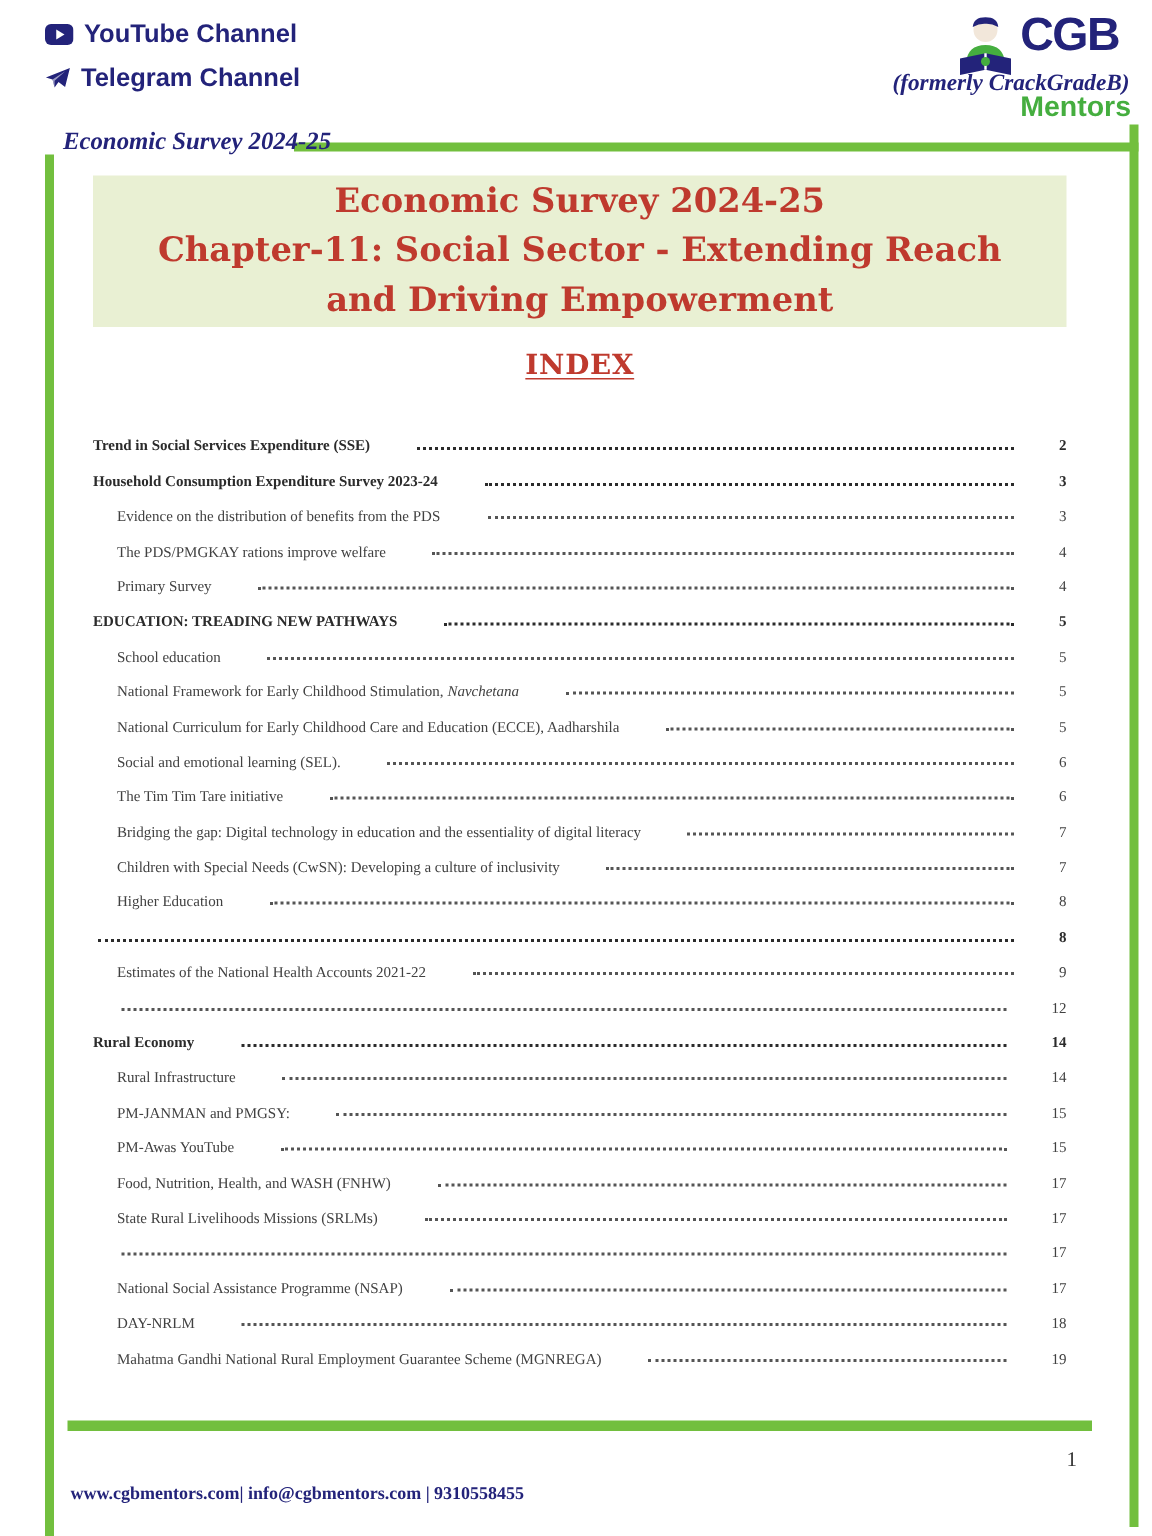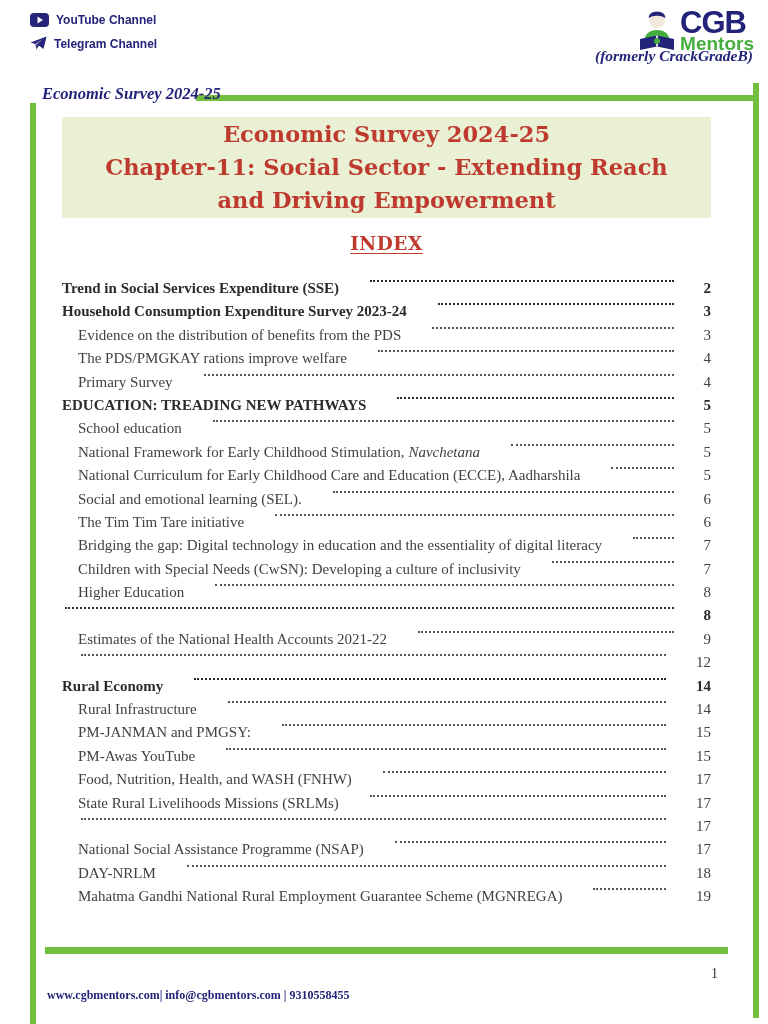--- a/index.html
+++ b/index.html
@@ -14,26 +14,26 @@
   .line-right { position:absolute; left:753px; top:83px;  width:6px; height:935px; background:#72bf3e; }
   .rule-h     { position:absolute; left:196px; top:95px;  width:563px; height:6px; background:#72bf3e; }
   .footer-bar { position:absolute; left:45px;  top:947px; width:683px; height:7px; background:#72bf3e; }
 
   
   .social-links { position:absolute; left:30px; top:13px; }
   .social-row { display:flex; align-items:center; margin-bottom:9px; cursor:pointer; }
   .social-row svg { display:block; }
   .social-label {
     margin-left:7px; font-family:"Liberation Sans", sans-serif;
-    font-size:12px; font-weight:600; color:#23237a;
+    font-size:17px; font-weight:600; color:#23237a;
   }
 
   
   .logo { position:absolute; right:14px; top:8px; display:flex; align-items:flex-start; }
-  .logo-text { display:flex; flex-direction:column; margin-left:2px; }
+  .logo-text { display:flex; flex-direction:column; margin-left:2px;gap:28px; }
   .logo-cgb {
     font-family:"Liberation Sans", sans-serif; font-weight:800; font-size:31px;
     line-height:30px; color:#23237a; letter-spacing:-1px;
   }
   .logo-mentors {
     font-family:"Liberation Sans", sans-serif; font-weight:700; font-size:19px;
     line-height:18px; color:#45ae3f; margin-top:-3px; align-self:flex-end;
   }
   .formerly {
     position:absolute; right:15px; top:47px; color:#23237a;
@@ -59,22 +59,22 @@
   .index-heading-wrap { position:absolute; left:62px; top:233px; width:649px; text-align:center; }
   .index-heading {
     display:inline-block; font-family:"DejaVu Serif", serif; font-weight:bold;
     font-size:18.5px; color:#bf3a2e; text-decoration:underline;
     text-underline-offset:3px; letter-spacing:0.5px;
   }
 
   
   .toc { position:absolute; left:62px; top:280px; width:649px; }
   .toc-row {
-    display:flex; align-items:flex-start; height:23.4px;
-    font-size:15px; color:#414141; cursor:pointer;gap:28px;
+    display:flex; align-items:flex-end; height:23.4px;
+    font-size:10px; color:#414141; cursor:pointer;gap:28px;
   }
   .toc-row.l1 { font-weight:bold; color:#2b2b2b; }
   .toc-row.l2 { padding-left:16px; }
   .toc-label { white-space:nowrap; }
   .toc-label .it { font-style:italic; }
   .toc-dots { flex:1; border-bottom:2px dotted #555; margin:0 2px 4px 3px; min-width:12px; }
   .toc-row.l1 .toc-dots { border-bottom:2.5px dotted #2b2b2b; margin-bottom:3px; }
   .toc-page { white-space:nowrap; }
 
   

